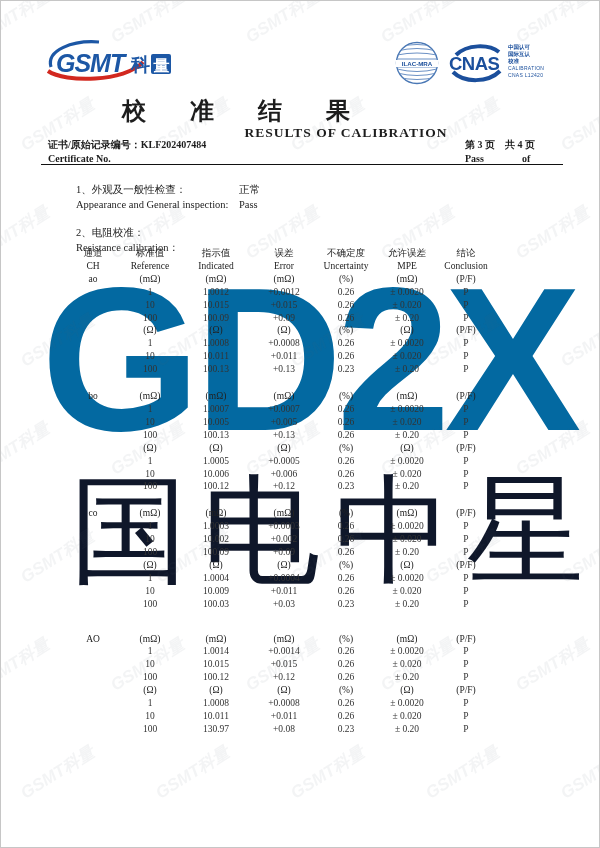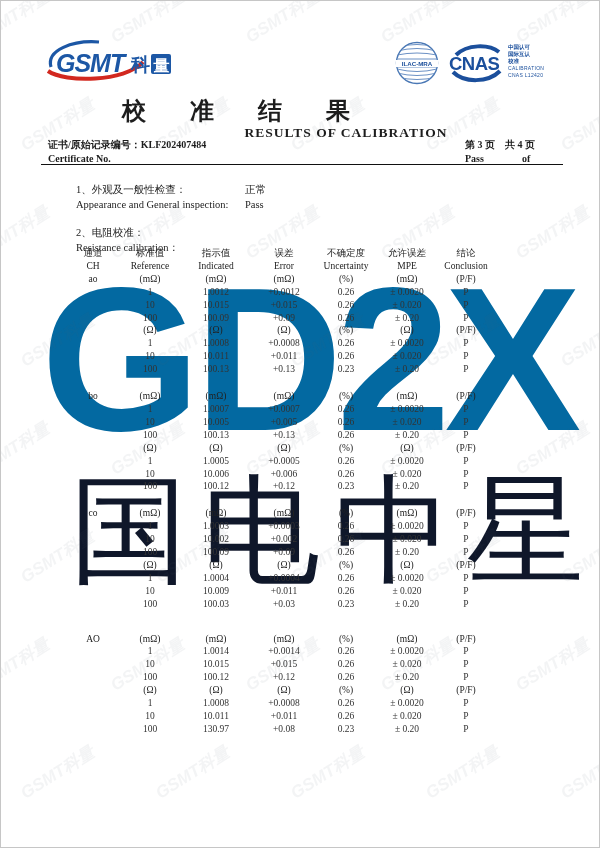--- a/index.html
+++ b/index.html
@@ -34,21 +34,21 @@
   .cert-left{position:absolute;left:47px;top:137px;font-size:10px;font-weight:bold;
     line-height:14px;z-index:2;}
   .cert-right{position:absolute;left:464px;top:137px;font-size:10px;font-weight:bold;
     line-height:14px;z-index:2;}
   .cert-right .en-line{display:flex;}
   .cert-right .en-line .of{margin-left:38px;}
   .rule{position:absolute;left:40px;top:163px;width:522px;height:0;
     border-top:1.6px solid #111;z-index:2;}
   
   .sec{position:absolute;z-index:2;font-size:10.5px;line-height:15px;}
-  .sec .row{display:flex;gap:6px;}
+  .sec .row{display:flex;}
   .sec .lbl{width:163px;}
   .sec1{left:75px;top:181px;}
   .sec2{left:75px;top:224px;}
   
   table.cal{position:absolute;left:66px;top:246px;z-index:2;border-collapse:collapse;
     table-layout:fixed;width:426px;}
   table.cal td{text-align:center;font-size:9.5px;color:#333;height:12.9px;
     line-height:12.9px;padding:0;white-space:nowrap;overflow:visible;}
   table.cal tr.hdr td{color:#222;}
   table.cal tr.sp1 td{height:14px;}

